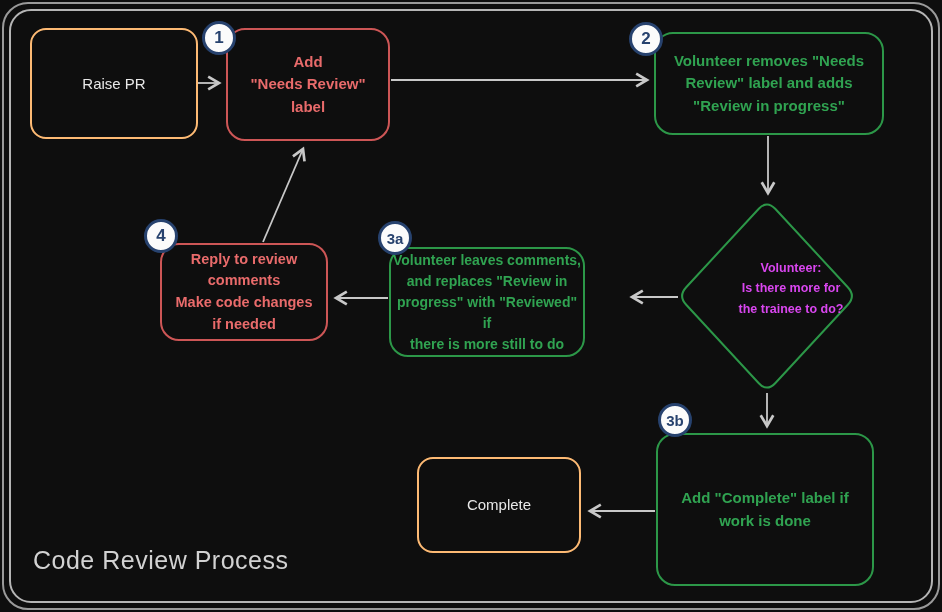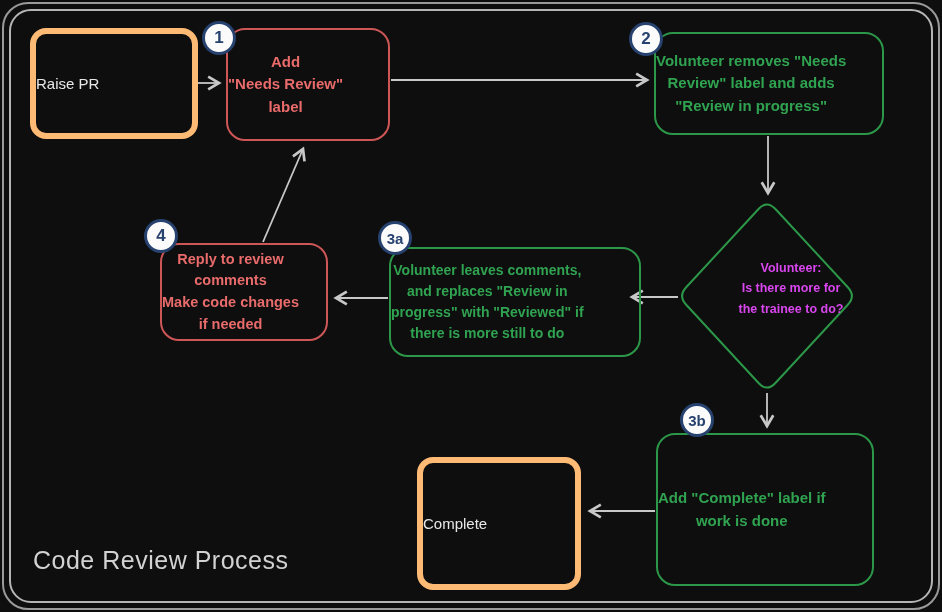--- a/index.html
+++ b/index.html
@@ -10,25 +10,25 @@
   .frame-outer{
     position:absolute;left:2px;top:2px;right:2px;bottom:2px;
     border:2px solid #9a9a9a;border-radius:26px;pointer-events:none;
   }
   .frame-inner{
     position:absolute;left:9px;top:9px;right:9px;bottom:9px;
     border:2px solid #b5b5b5;border-radius:22px;pointer-events:none;
   }
   .overlay{position:absolute;left:0;top:0;}
   .node{
-    position:absolute;display:flex;align-items:center;justify-content:flex-start;
+    position:absolute;display:flex;align-items:center;justify-content:center;
     text-align:center;box-sizing:border-box;background:transparent;
   }
   .node-label{white-space:pre-line;font-weight:bold;}
-  .white-node{border:6px solid #fdba74;border-radius:16px;}
+  .white-node{border:2px solid #fdba74;border-radius:16px;}
   .white-node .node-label{color:#e8e8e8;font-size:15px;line-height:1.45;font-weight:normal;}
   .red-node{border:2px solid #cd5656;border-radius:19px;}
   .red-node .node-label{color:#e96b6b;font-size:15px;line-height:1.48;}
   .green-node{border:2px solid #2c9748;border-radius:19px;}
   .green-node .node-label{color:#30a351;font-size:15px;line-height:1.48;}
   .node-3a .node-label{font-size:14px;line-height:1.5;}
   .node-4 .node-label{font-size:14.5px;line-height:1.5;}
   .diamond-label{
     position:absolute;left:696px;top:258px;width:190px;text-align:center;
     color:#d946ef;font-size:12.5px;line-height:1.62;font-weight:bold;white-space:pre-line;
@@ -85,54 +85,54 @@
   <div class="node green-node" style="left:654px;top:32px;width:230px;height:103px;">
     <span class="node-label">Volunteer removes "Needs
 Review" label and adds
 "Review in progress"</span>
   </div>
 
   <div class="diamond-label">Volunteer:
 Is there more for
 the trainee to do?</div>
 
-  <div class="node green-node node-3a" style="left:389px;top:247px;width:252px;height:110px;">
+  <div class="node green-node node-3a" style="left:389px;top:247px;width:196px;height:110px;">
     <span class="node-label">Volunteer leaves comments,
 and replaces "Review in
 progress" with "Reviewed" if
 there is more still to do</span>
   </div>
 
   <div class="node red-node node-4" style="left:160px;top:243px;width:168px;height:98px;">
     <span class="node-label">Reply to review
 comments
 Make code changes
 if needed</span>
   </div>
 
   <div class="node green-node" style="left:656px;top:433px;width:218px;height:153px;">
     <span class="node-label">Add "Complete" label if
 work is done</span>
   </div>
 
-  <div class="node white-node" style="left:417px;top:457px;width:164px;height:133px;">
+  <div class="node white-node" style="left:417px;top:457px;width:164px;height:96px;">
     <span class="node-label">Complete</span>
   </div>
 
   <div class="badge" style="left:202px;top:21px;">
     <span>1</span>
   </div>
   <div class="badge" style="left:629px;top:22px;">
     <span>2</span>
   </div>
   <div class="badge small" style="left:378px;top:221px;">
     <span>3a</span>
   </div>
   <div class="badge" style="left:144px;top:219px;">
     <span>4</span>
   </div>
-  <div class="badge small" style="left:680px;top:403px;">
+  <div class="badge small" style="left:658px;top:403px;">
     <span>3b</span>
   </div>
 
   <div class="diagram-title">Code Review Process</div>
 
 </div>
 
 </body></html>

